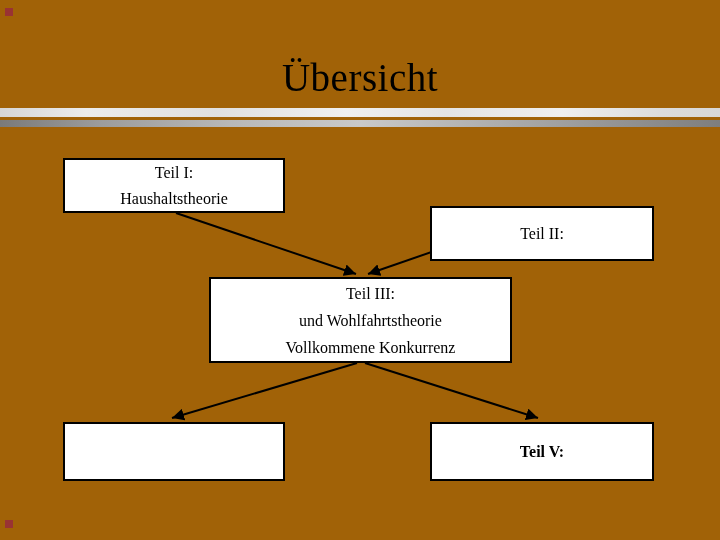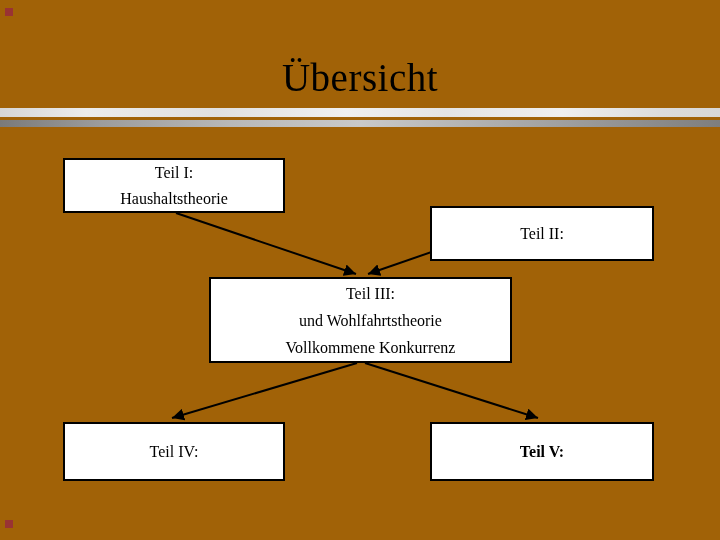--- a/index.html
+++ b/index.html
@@ -116,20 +116,19 @@
     <div>Teil II:</div>
   </div>
 
   <div class="node node-iii">
     <div>Teil III:</div>
     <div>und Wohlfahrtstheorie</div>
     <div>Vollkommene Konkurrenz</div>
   </div>
 
   <div class="node node-iv">
-    <div>Teil IV:</div>
   </div>
 
   <div class="node node-v">
     <div>Teil V:</div>
   </div>
 
 </div>
 
 </body></html>

